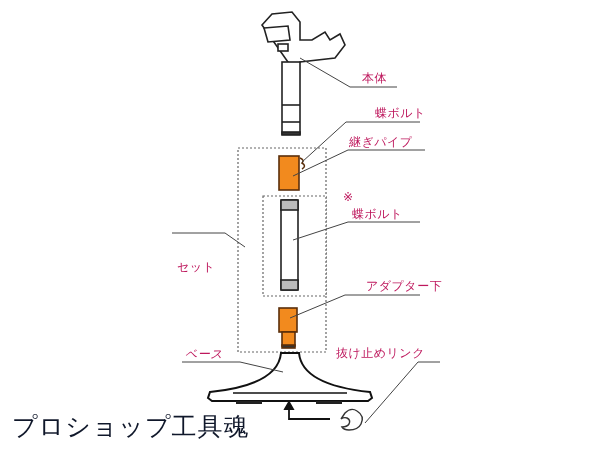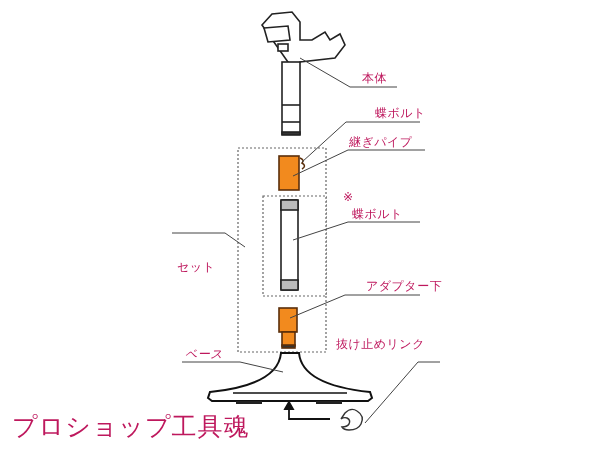--- a/index.html
+++ b/index.html
@@ -1,20 +1,20 @@
 <!DOCTYPE html>
 <html><head>
 <meta charset="utf-8">
 <style>
   html, body { margin: 0; padding: 0; background: #ffffff; }
   body { width: 600px; height: 450px; position: relative; overflow: hidden;
          font-family: "DejaVu Sans", "Liberation Sans", sans-serif; }
   #diagram { position: absolute; left: 0; top: 0; }
   .label { position: absolute; font-size: 12px; color: #be185d; white-space: nowrap; letter-spacing: 0.5px; }
-  .watermark { position: absolute; left: 12px; top: 410px; font-size: 25px; color: #be185d; letter-spacing: 1px; white-space: nowrap; }
+  .watermark { position: absolute; left: 12px; top: 410px; font-size: 25px; color: #0f172a; letter-spacing: 1px; white-space: nowrap; }
 </style>
 </head>
 <body>
 
 <svg id="diagram" width="600" height="450" viewBox="0 0 600 450">
 
   <g fill="#fff" stroke="#222" stroke-width="1.6">
     <path d="M262 25 L272 14 L292 12 L300 22 L300 40 L312 40 L325 32 L330 40 L340 34 L345 45 L335 58 L300 62 L298 65 L290 65 Z"></path>
     <path d="M264 28 L288 26 L290 40 L268 42 Z"></path>
     <rect x="278" y="44" width="10" height="7"></rect>
@@ -74,15 +74,15 @@
 </svg>
 
 <div class="label" style="left:362px; top:70px;">本体</div>
 <div class="label" style="left:363px; top:105px;margin-left:12px;">蝶ボルト</div>
 <div class="label" style="left:349px; top:134px;">継ぎパイプ</div>
 <div class="label" style="left:343px; top:190px;">※</div>
 <div class="label" style="left:352px; top:206px;">蝶ボルト</div>
 <div class="label" style="left:366px; top:278px;">アダプター下</div>
 <div class="label" style="left:177px; top:218px;margin-top:41px;">セット</div>
 <div class="label" style="left:185px; top:346px;font-style:italic;">ベース</div>
-<div class="label" style="left:336px; top:336px;">抜け止めリンク</div>
+<div class="label" style="left:336px; top:345px;">抜け止めリンク</div>
 
 <div class="watermark">プロショップ工具魂</div>
 
 </body></html>

